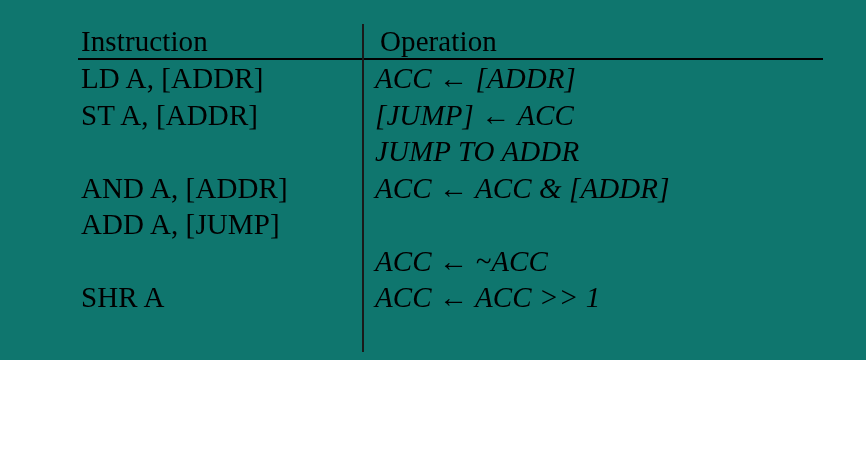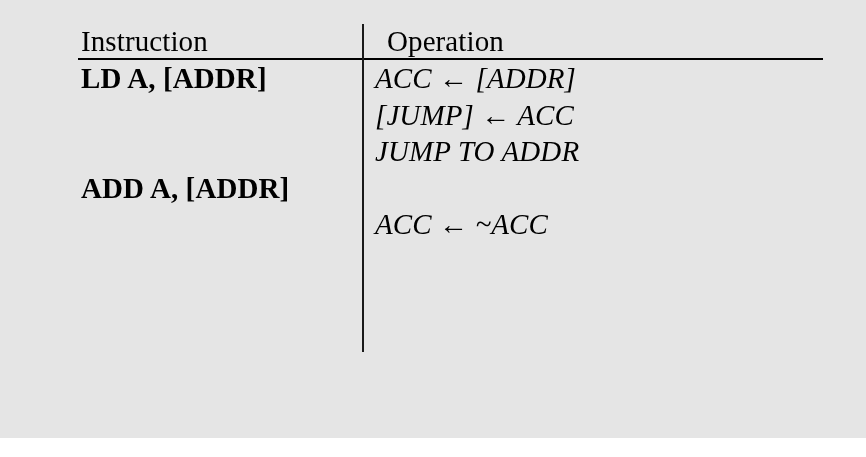--- a/index.html
+++ b/index.html
@@ -13,22 +13,22 @@
     height: 457px;
     overflow: hidden;
     font-family: "Liberation Serif", "DejaVu Serif", serif;
     color: #000000;
     -webkit-font-smoothing: antialiased;
   }
 
   #page {
     position: relative;
     width: 866px;
-    height: 438px;
-    background: #e5e5e5;
+    height: 360px;
+    background: #0f766e;
   }
 
   
   .isa-table {
     position: absolute;
     left: 78px;
     top: 24px;
     width: 745px;
   }
 
@@ -39,21 +39,21 @@
   }
   .head-cell {
     position: absolute;
     top: 0;
     font-size: 29px;
     line-height: 34px;
     white-space: nowrap;
     letter-spacing: 0.1px;
   }
   .head-instruction { left: 3px; }
-  .head-operation   { left: 309px; }
+  .head-operation   { left: 302px; }
 
   
   .head-rule {
     position: absolute;
     left: 0;
     top: 34px;
     width: 745px;
     height: 2px;
     background: #000000;
   }
@@ -80,21 +80,21 @@
     height: 36.5px;
   }
   .cell {
     position: absolute;
     top: 0;
     font-size: 29px;
     line-height: 36.5px;
     white-space: nowrap;
     letter-spacing: 0.1px;
   }
-  .cell-instruction { left: 3px; font-weight: bold; }
+  .cell-instruction { left: 3px; }
   .cell-operation   { left: 297px; font-style: italic; }
 </style>
 </head>
 <body>
 
 <div id="page">
 
   <div class="isa-table">
 
     <div class="thead">
@@ -106,34 +106,43 @@
     <div class="col-divider"></div>
 
     <div class="tbody">
 
       <div class="trow">
         <div class="cell cell-instruction">LD A, [ADDR]</div>
         <div class="cell cell-operation">ACC ← [ADDR]</div>
       </div>
 
       <div class="trow">
+        <div class="cell cell-instruction">ST A, [ADDR]</div>
         <div class="cell cell-operation">[JUMP] ← ACC</div>
       </div>
 
       <div class="trow">
         <div class="cell cell-operation">JUMP TO ADDR</div>
       </div>
 
 
+      <div class="trow">
+        <div class="cell cell-instruction">AND A, [ADDR]</div>
+        <div class="cell cell-operation">ACC ← ACC &amp; [ADDR]</div>
+      </div>
 
       <div class="trow">
-        <div class="cell cell-instruction">ADD A, [ADDR]</div>
+        <div class="cell cell-instruction">ADD A, [JUMP]</div>
       </div>
 
       <div class="trow">
         <div class="cell cell-operation">ACC ← ~ACC</div>
       </div>
 
+      <div class="trow">
+        <div class="cell cell-instruction">SHR A</div>
+        <div class="cell cell-operation">ACC ← ACC &gt;&gt; 1</div>
+      </div>
 
     </div>
   </div>
 
 </div>
 
 </body></html>

